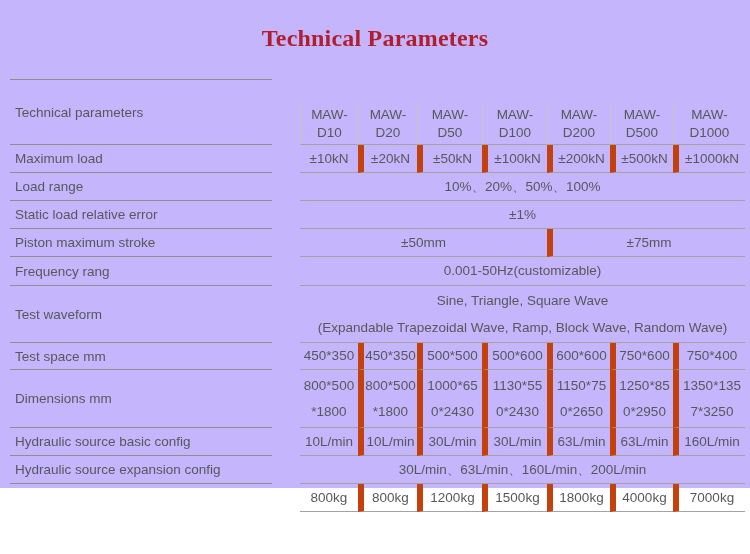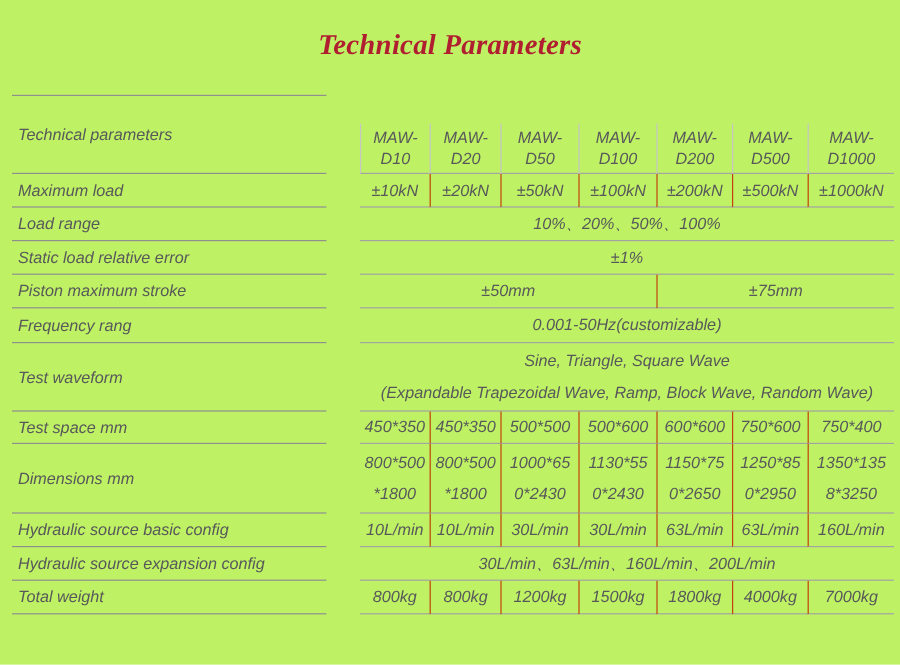--- a/index.html
+++ b/index.html
@@ -1,19 +1,19 @@
 <!DOCTYPE html>
 <html><head>
 <meta charset="utf-8">
 <style>
   * { box-sizing: border-box; margin: 0; padding: 0; }
   html, body { width: 750px; height: 554px; background: #ffffff; overflow: hidden; }
   body { font-family: "Liberation Sans", "DejaVu Sans", sans-serif; color: #58585a; }
 
-  .page { position: relative; width: 750px; height: 554px; background: #bef264; font-style: italic; }
+  .page { position: relative; width: 750px; height: 488px; background: #c4b5fd; }
 
   .title {
     position: absolute; left: 0; right: 0; top: 25px;
     text-align: center;
     font-family: "Liberation Serif", "DejaVu Serif", serif;
     font-weight: 700; font-size: 24px; line-height: 26px;
     color: #b01f30; letter-spacing: 0.2px;
   }
 
   .grid {
@@ -37,21 +37,21 @@
   
   .tcell {
     display: flex; flex-direction: column;
     align-items: center; justify-content: center;
     text-align: center;
     border-bottom: 1px solid #a3a3a3;
     line-height: 18px;
     overflow: hidden;
   }
   .tcell.top { border-top: 1px solid #a3a3a3; }
-  .vline { border-left: 1px solid #c2410c; }
+  .vline { border-left: 6px solid #c2410c; }
   .span7 { grid-column: 3 / 10; }
   .span4 { grid-column: 3 / 7; }
   .span3r { grid-column: 7 / 10; }
 
   .c1 { grid-column: 3; } .c2 { grid-column: 4; } .c3 { grid-column: 5; }
   .c4 { grid-column: 6; } .c5 { grid-column: 7; } .c6 { grid-column: 8; }
   .c7 { grid-column: 9; }
   .r1 { grid-row: 1; } .r2 { grid-row: 2; } .r3 { grid-row: 3; } .r4 { grid-row: 4; }
   .r5 { grid-row: 5; } .r6 { grid-row: 6; } .r7 { grid-row: 7; } .r8 { grid-row: 8; }
   .r9 { grid-row: 9; } .r10 { grid-row: 10; } .r11 { grid-row: 11; } .r12 { grid-row: 12; }
@@ -77,21 +77,20 @@
     <div class="lcell r3">Maximum load</div>
     <div class="lcell r4">Load range</div>
     <div class="lcell r6">Piston maximum stroke</div>
     <div class="lcell r5">Static load relative error</div>
     <div class="lcell r7">Frequency rang</div>
     <div class="lcell r8">Test waveform</div>
     <div class="lcell r9">Test space mm</div>
     <div class="lcell r10">Dimensions mm</div>
     <div class="lcell r11">Hydraulic source basic config</div>
     <div class="lcell r12">Hydraulic source expansion config</div>
-    <div class="lcell r13">Total weight</div>
 
 
     <div class="tcell hcell r2 c1 outer">
         <span>MAW-</span>
         <span>D10</span>
       </div>
     <div class="tcell hcell r2 c2">
         <span>MAW-</span>
         <span>D20</span>
       </div>
@@ -165,21 +164,21 @@
     <div class="tcell vline r10 c5 two">
         <span>1150*75</span>
         <span>0*2650</span>
       </div>
     <div class="tcell vline r10 c6 two">
         <span>1250*85</span>
         <span>0*2950</span>
       </div>
     <div class="tcell vline r10 c7 two">
         <span>1350*135</span>
-        <span>8*3250</span>
+        <span>7*3250</span>
       </div>
 
     <div class="tcell r11 c1">10L/min</div>
     <div class="tcell vline r11 c2">10L/min</div>
     <div class="tcell vline r11 c3">30L/min</div>
     <div class="tcell vline r11 c4">30L/min</div>
     <div class="tcell vline r11 c5">63L/min</div>
     <div class="tcell vline r11 c6">63L/min</div>
     <div class="tcell vline r11 c7">160L/min</div>
 

